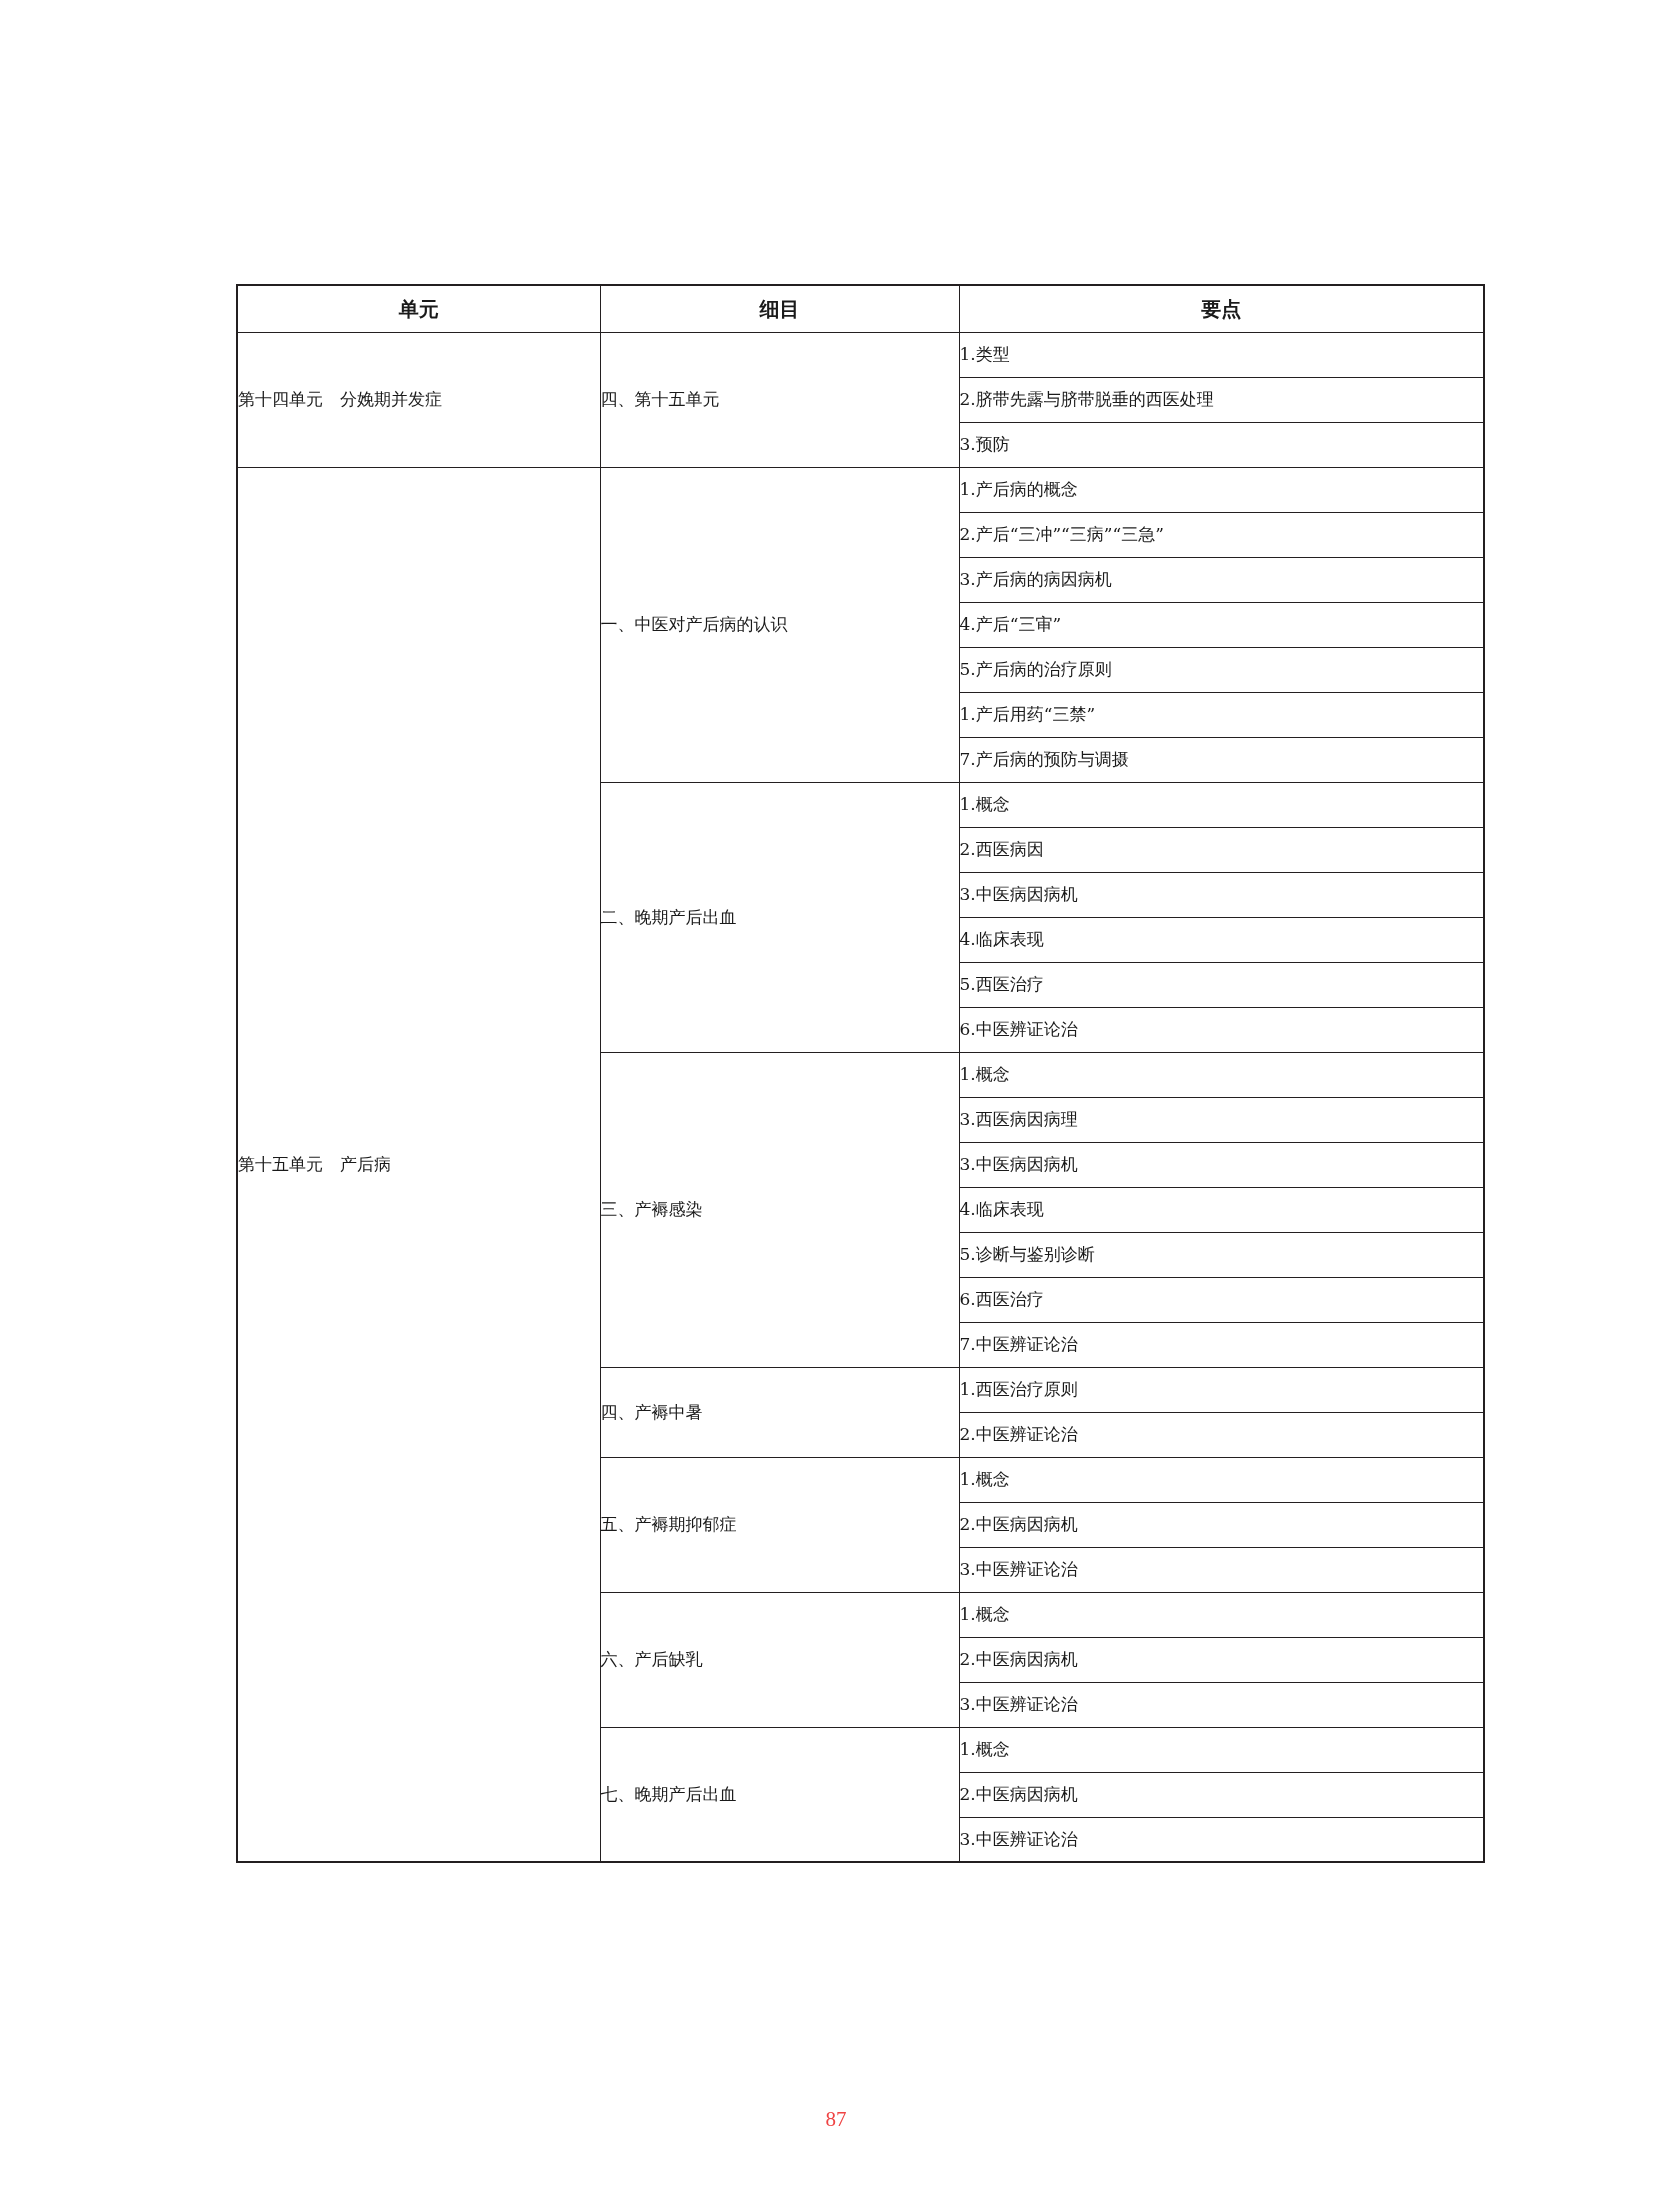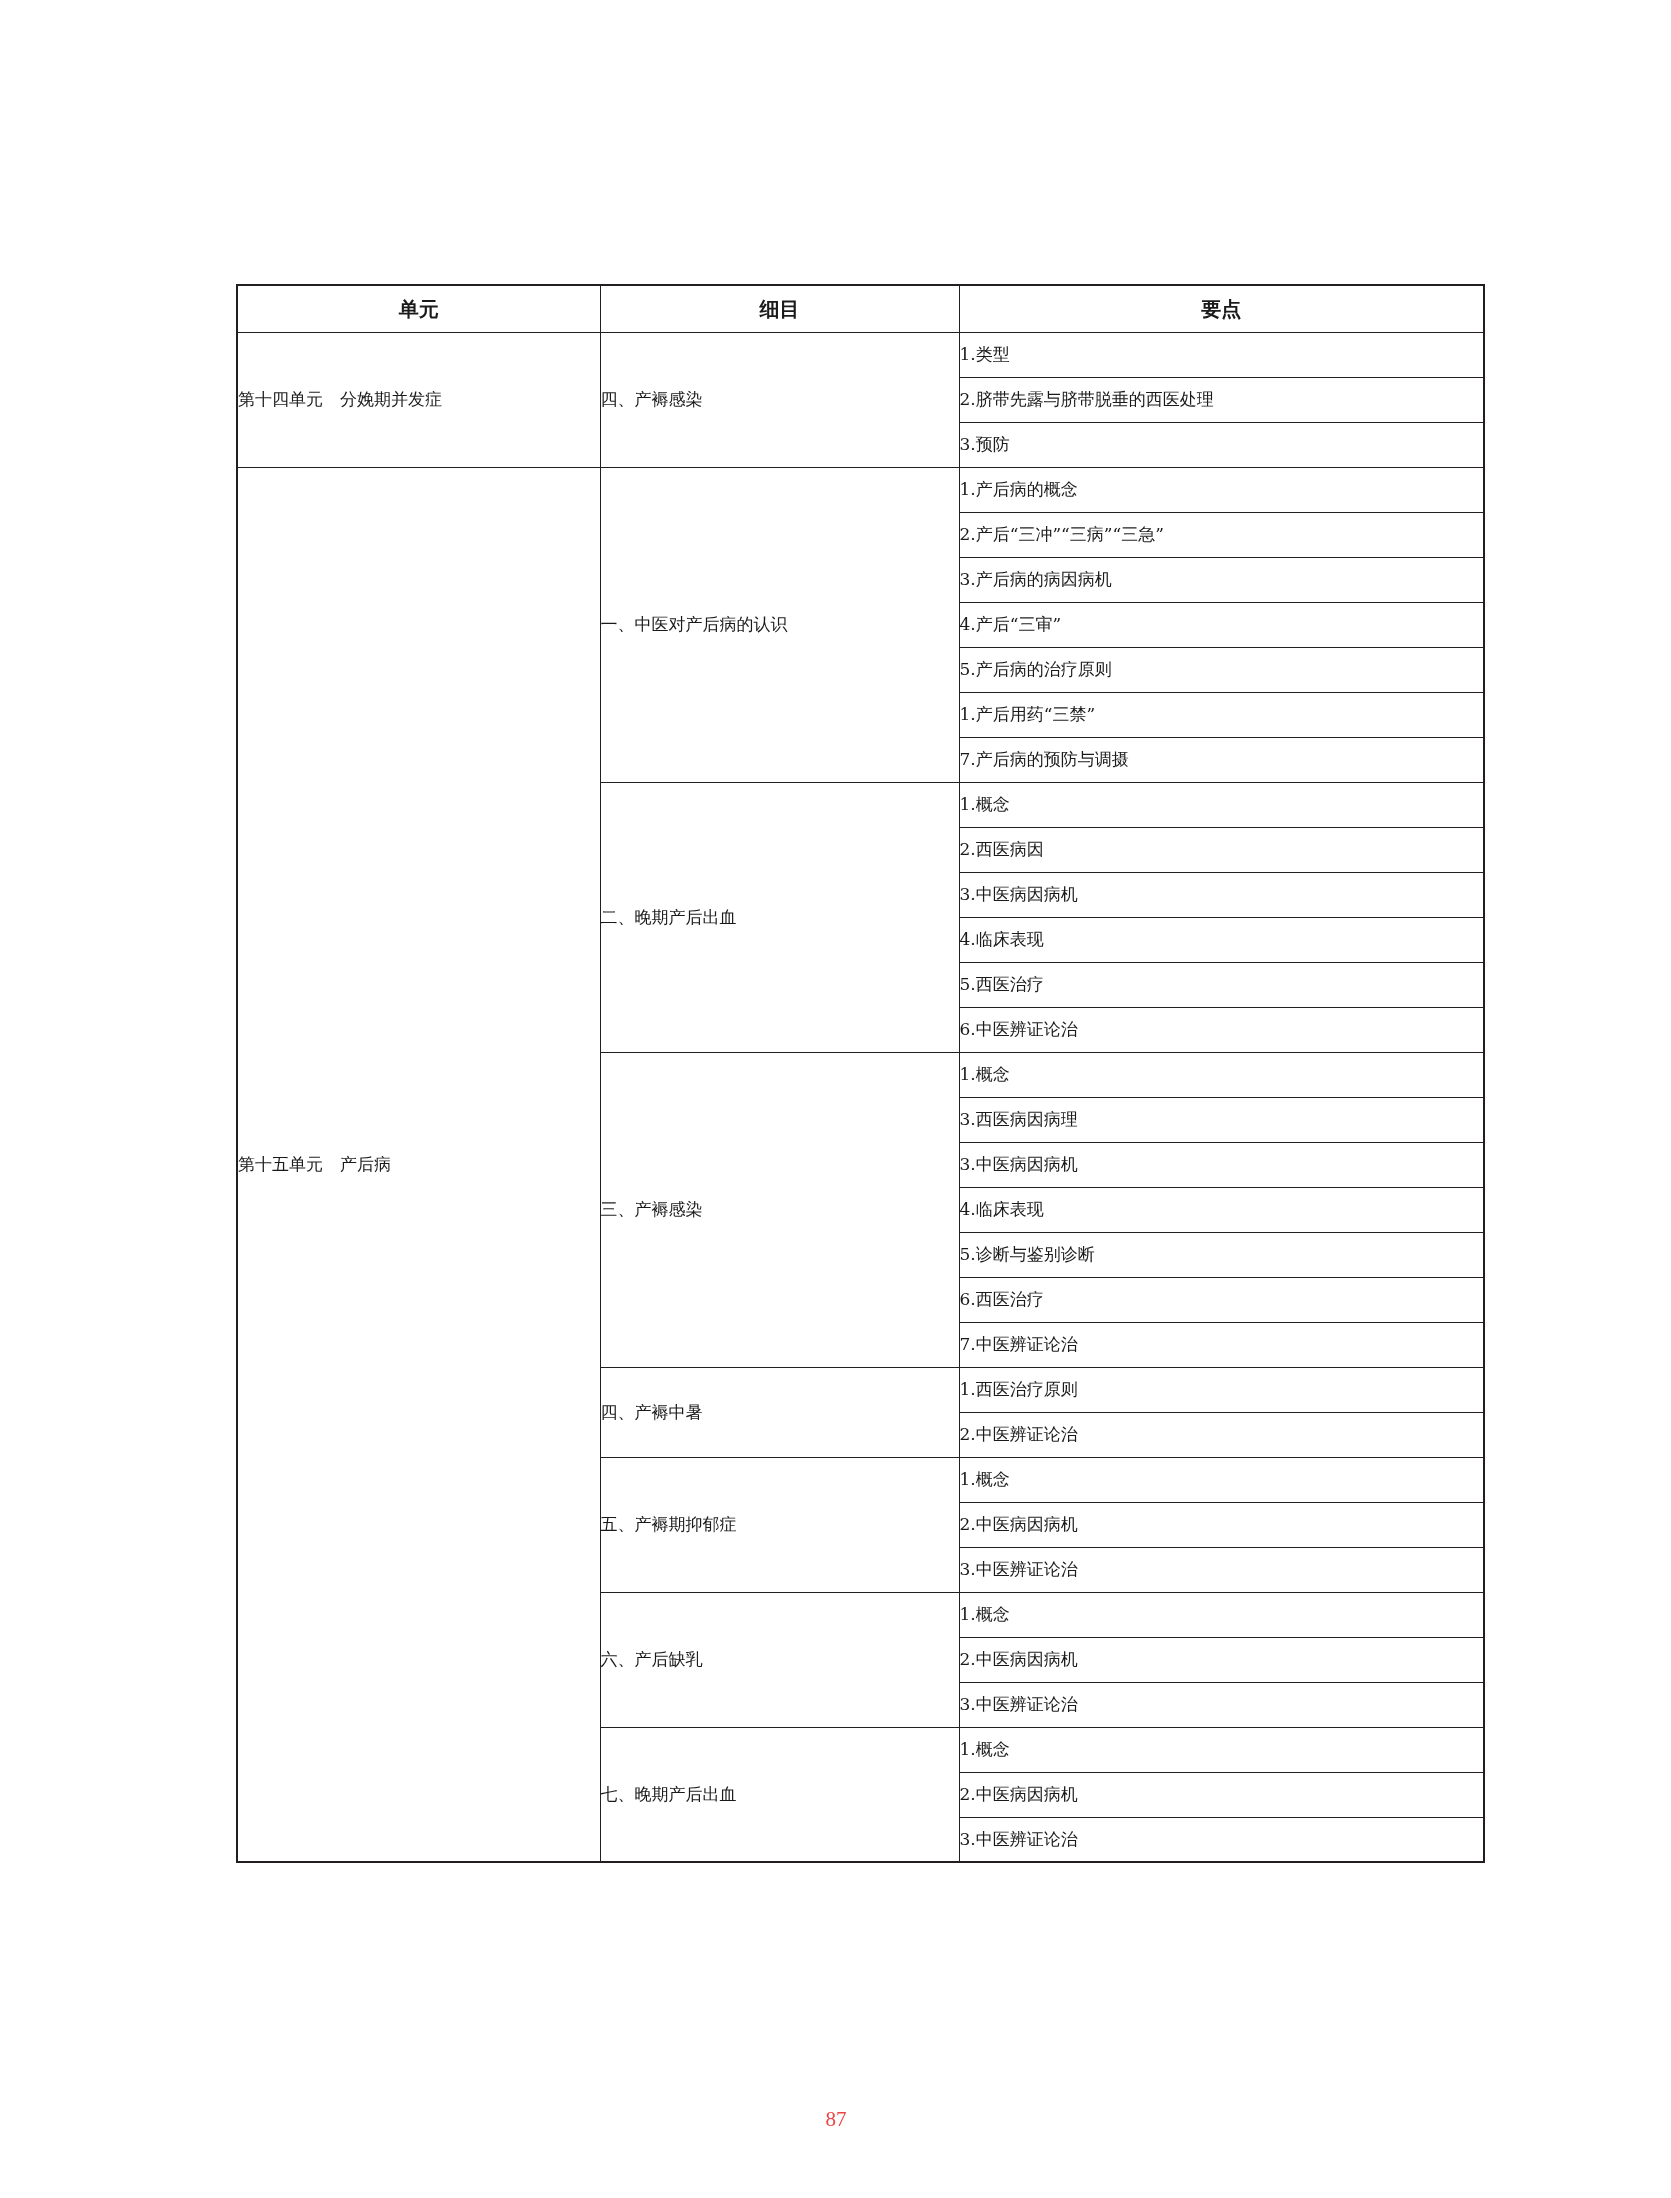--- a/index.html
+++ b/index.html
@@ -46,21 +46,21 @@
       <tr>
         <th>单元</th>
         <th>细目</th>
         <th>要点</th>
       </tr>
     </thead>
     <tbody>
 
       <tr>
         <td class="unit" rowspan="3">第十四单元　分娩期并发症</td>
-        <td class="item" rowspan="3">四、产褥感染</td>
+        <td class="item" rowspan="3">四、第十五单元</td>
         <td class="point">1.类型</td>
       </tr>
       <tr>
           <td class="point">2.脐带先露与脐带脱垂的西医处理</td>
         </tr>
       <tr>
           <td class="point">3.预防</td>
         </tr>
 
       <tr>

